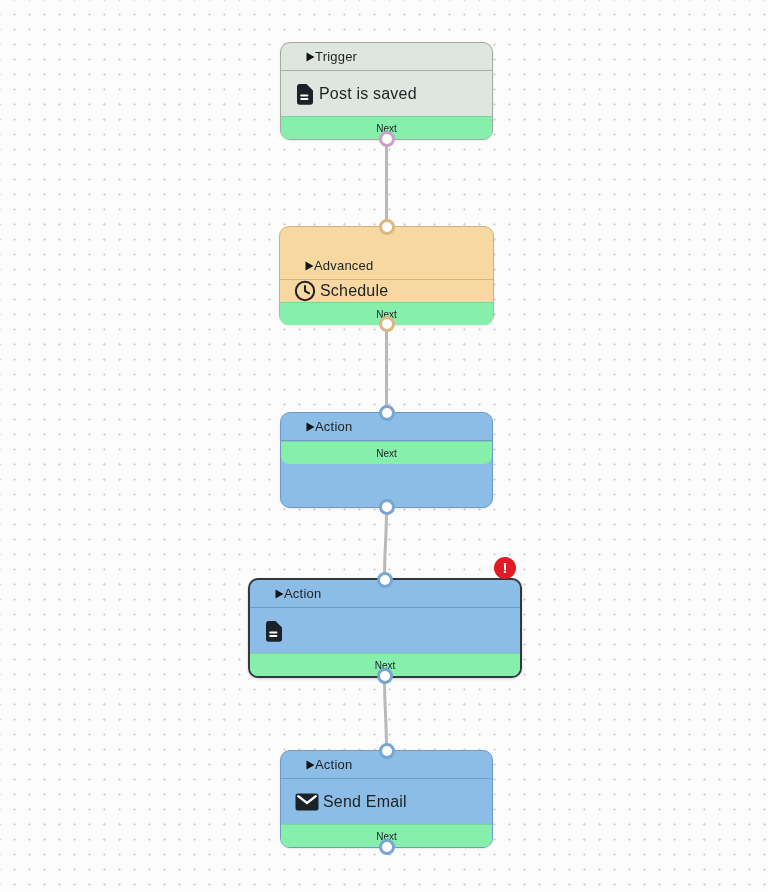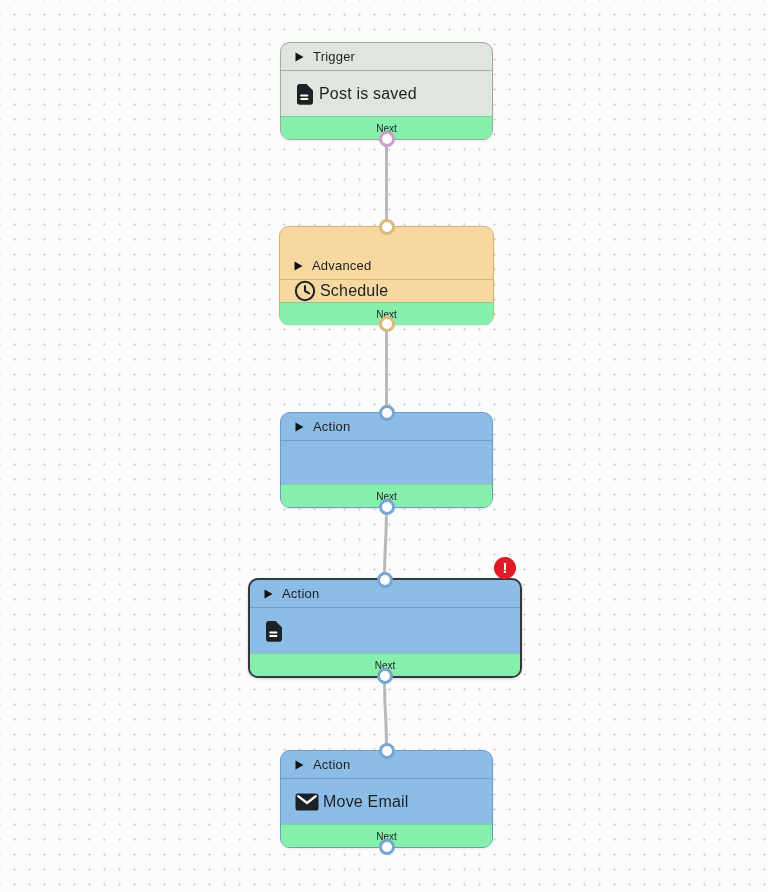--- a/index.html
+++ b/index.html
@@ -11,38 +11,38 @@
     background-size:15px 15px;
     background-position:7px 7px;
   }
   #connectors{position:absolute;left:0;top:0;z-index:1;}
   .node{
     position:absolute;z-index:2;box-sizing:border-box;
     border-radius:10px;border:1.5px solid;display:flex;flex-direction:column;
     box-shadow:0 1px 2px rgba(0,0,0,0.08);
   }
   .node-header{
-    height:27px;flex:0 0 27px;display:flex;align-items:center;gap:9px;
-    padding:0 14px;border-bottom:1px solid;border-top-left-radius:9px;border-top-right-radius:9px;
+    height:27px;flex:0 0 27px;display:flex;align-items:center;
+    padding:0 25px;border-bottom:1px solid;border-top-left-radius:9px;border-top-right-radius:9px;
   }
   .node-category{font-size:13px;font-weight:500;color:#1d1f20;letter-spacing:.2px;}
   .node-body{flex:1;display:flex;align-items:center;gap:4px;padding:0 14px;}
   .node-title{font-size:16px;color:#1e2124;letter-spacing:.2px;}
   .node-footer{
     background:#86efac;flex:0 0 22px;height:22px;display:flex;align-items:center;justify-content:center;
     border-top:1px solid rgba(0,0,0,0.10);
     border-bottom-left-radius:8px;border-bottom-right-radius:8px;
   }
   .node-footer-label{font-size:10px;font-weight:500;color:#1e2124;}
   
   .node-trigger{background:#dfe5df;border-color:#a2a8a2;}
   .node-trigger .node-header{border-bottom-color:#a8aea8;}
   .node-advanced{background:#f7d8a1;border-color:#d4b277;}
   .node-advanced .node-header{border-bottom-color:#d8b577;margin-top:25px;}
-  .node-action{background:#8cbde6;border-color:#6e9bc6;justify-content:space-between;}
+  .node-action{background:#8cbde6;border-color:#6e9bc6;}
   .node-action .node-header{border-bottom-color:#6f9dc8;}
   .node-selected{border-color:#33383d;border-width:2px;box-shadow:0 1px 3px rgba(0,0,0,0.18);}
   
   .port{
     position:absolute;left:50%;transform:translateX(-50%);
     width:10px;height:10px;border-radius:50%;background:#fff;border:3px solid;z-index:4;
   }
   .port-in{top:-8px;}
   .port-out{bottom:-8px;}
   .port-purple{border-color:#c9a0c8;}
@@ -170,21 +170,21 @@
       </span>
       <span class="node-category">Action</span>
     </div>
     <div class="node-body">
       <span class="body-icon">
         <svg width="24" height="18" viewBox="0 0 24 18">
           <rect x="0.5" y="0.5" width="23" height="17" rx="2.6" fill="#1b2227"></rect>
           <path d="M3.2 3.2 L12 10 L20.8 3.2" stroke="#ffffff" stroke-width="2.3" fill="none" stroke-linecap="round" stroke-linejoin="round"></path>
         </svg>
       </span>
-      <span class="node-title">Move Email</span>
+      <span class="node-title">Send Email</span>
     </div>
     <div class="node-footer">
       <span class="node-footer-label">Next</span>
     </div>
     <span class="port port-in port-blue"></span>
     <span class="port port-out port-blue"></span>
   </div>
 
 </div>
 

